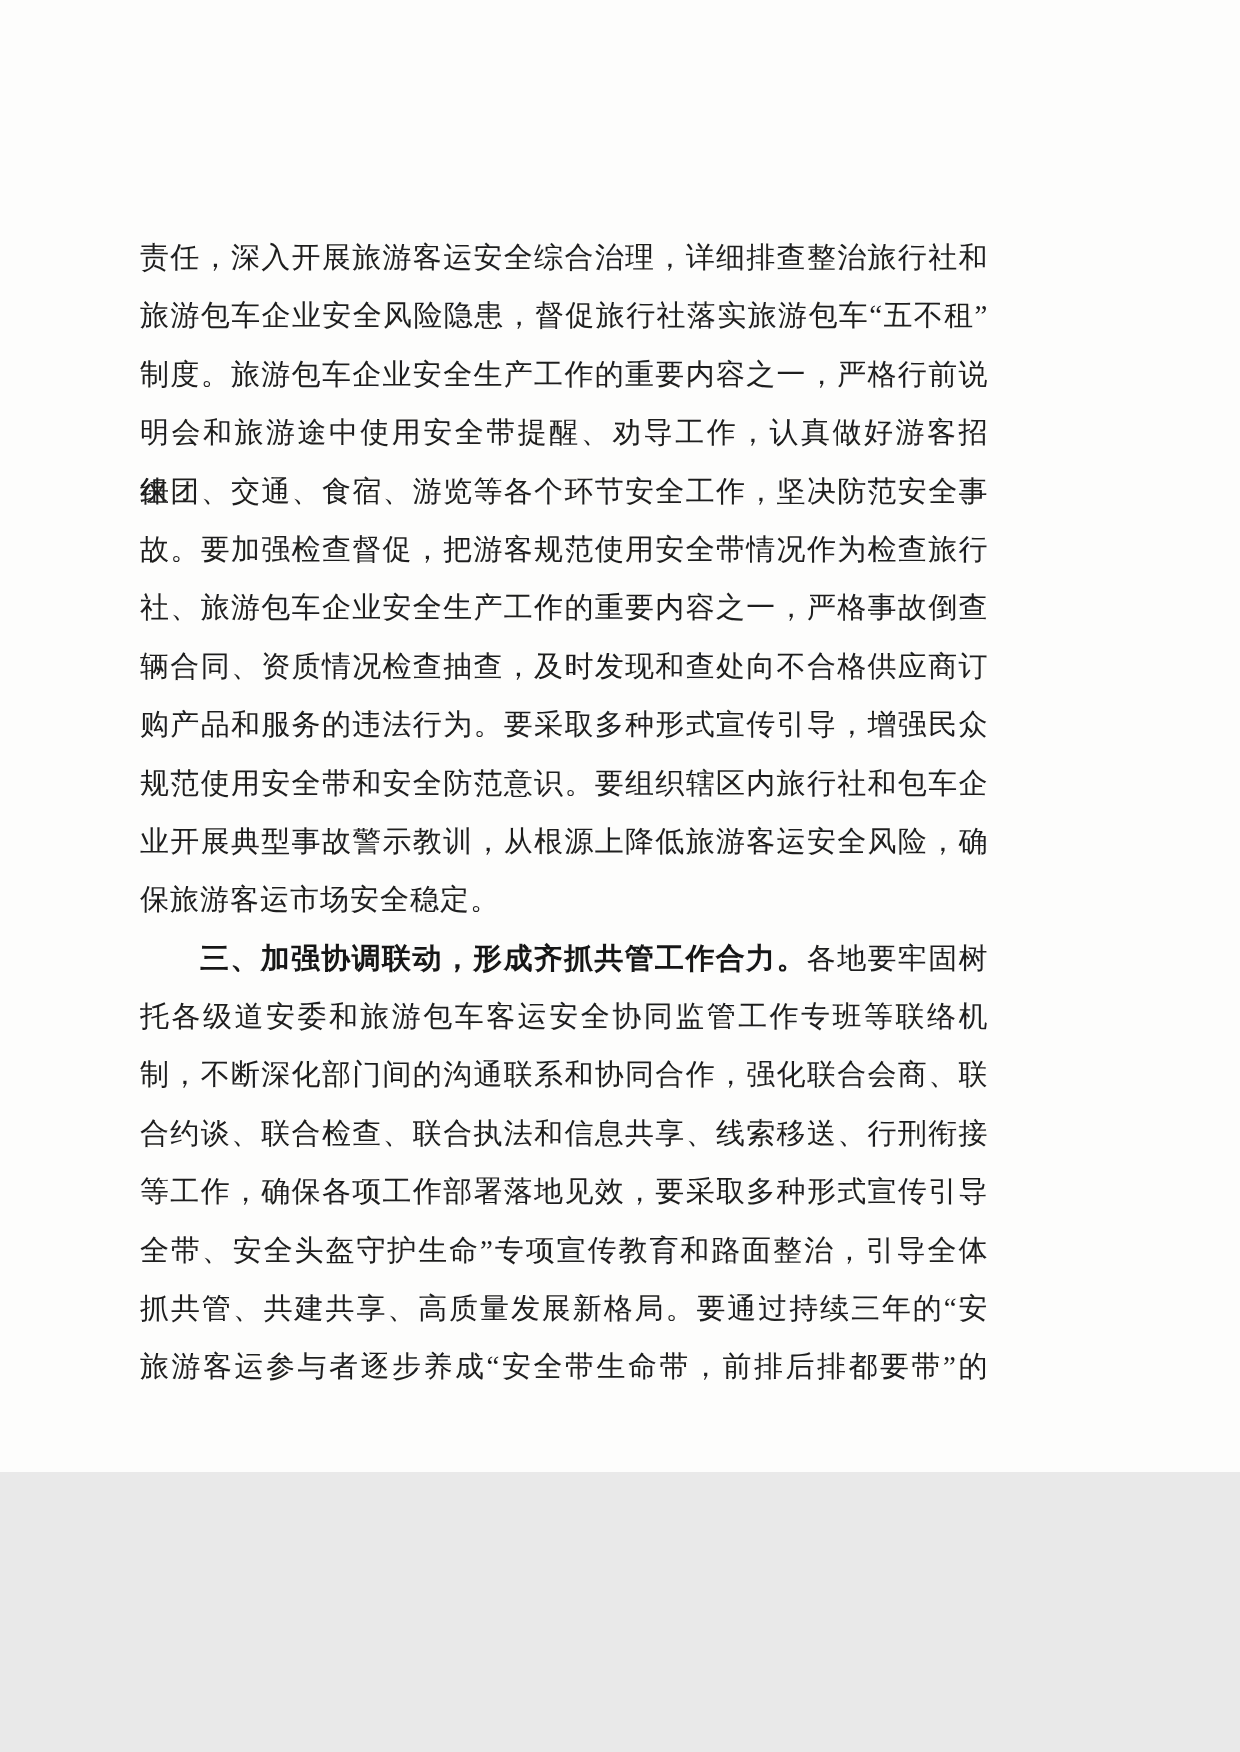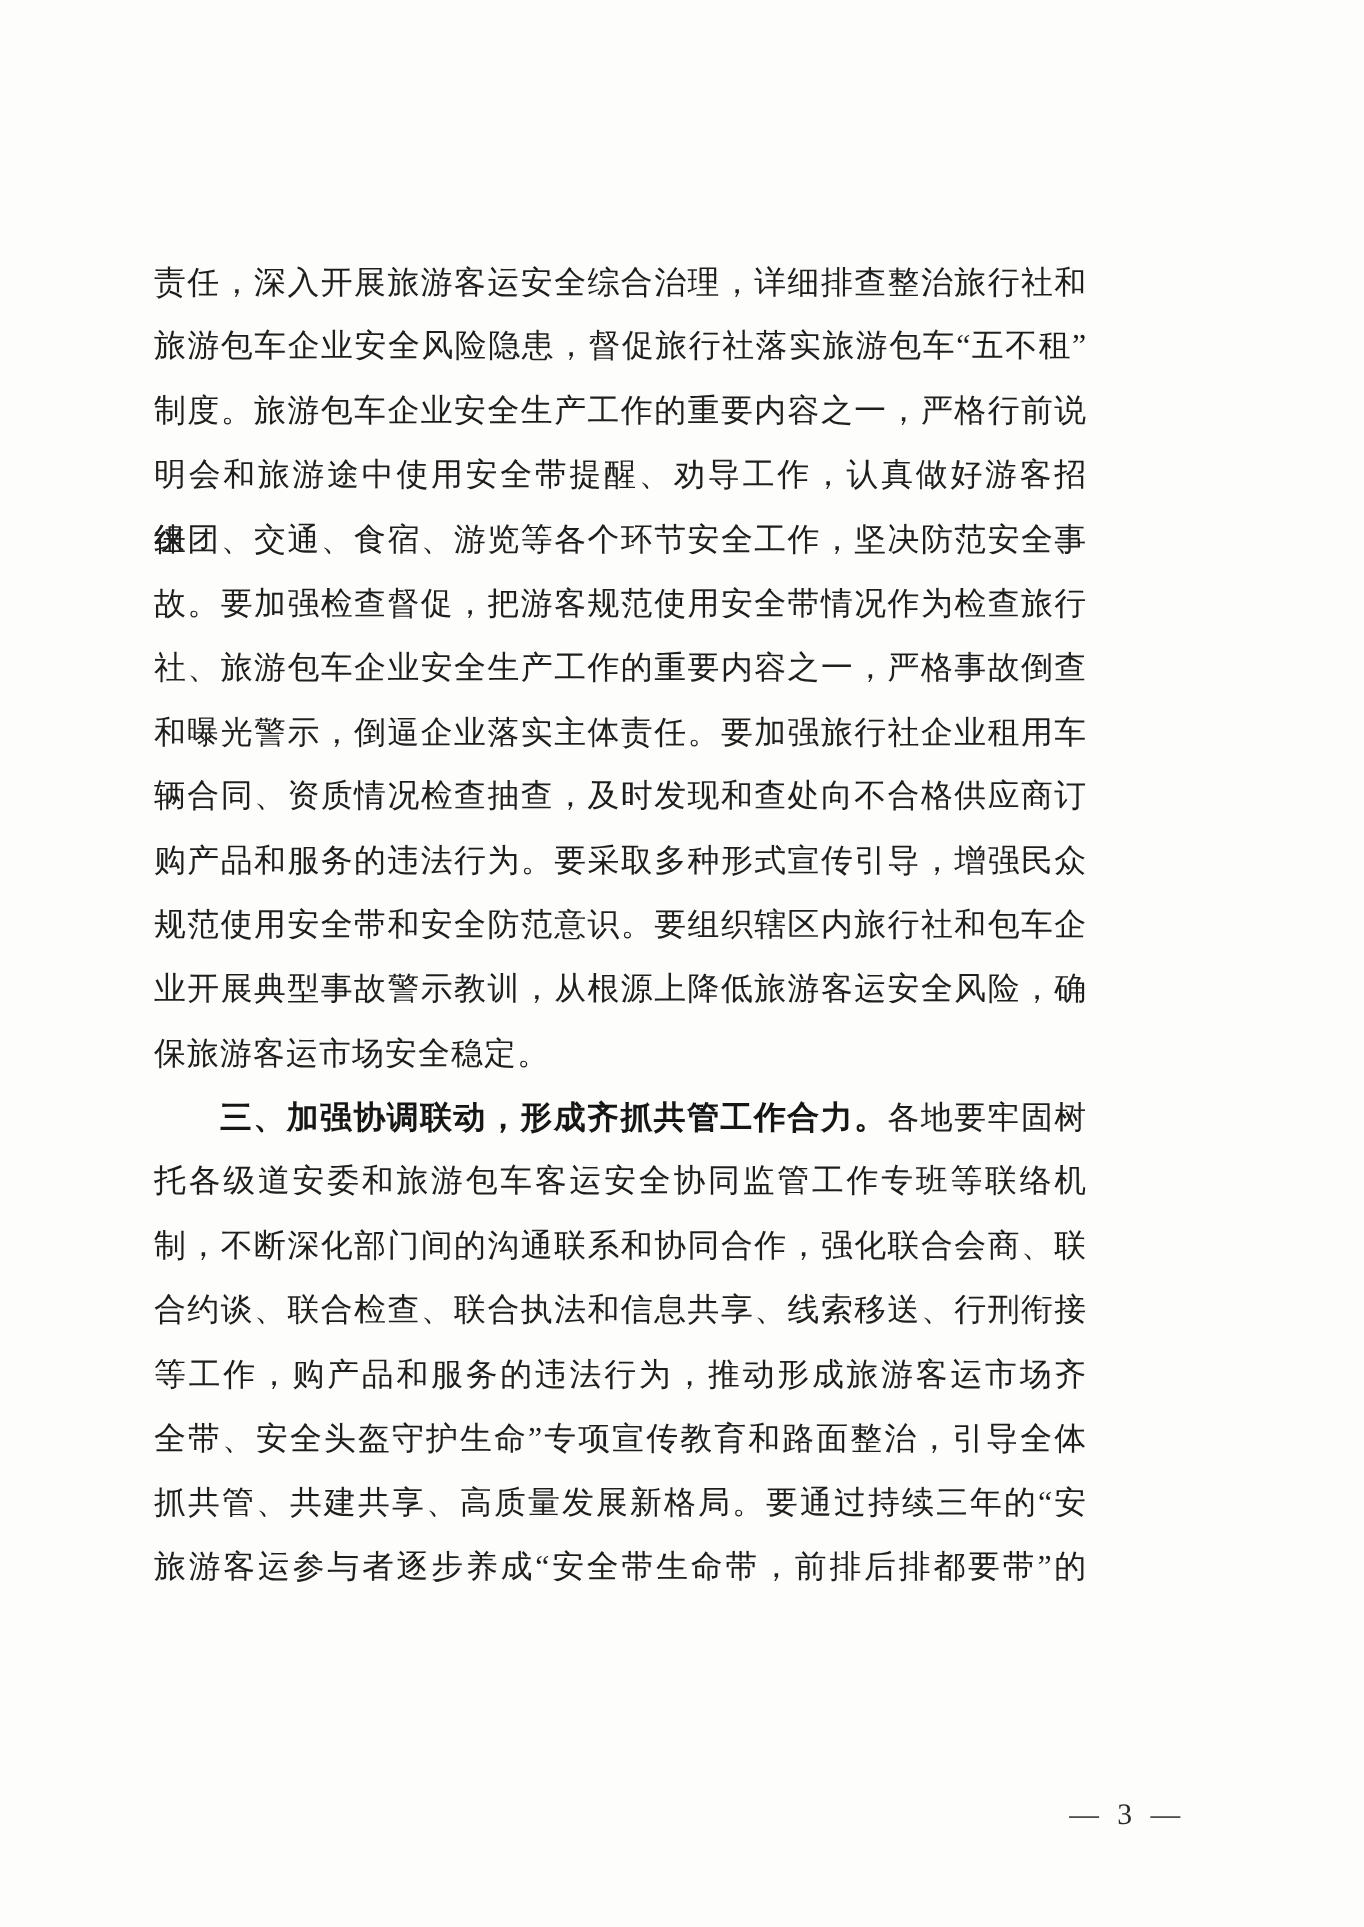--- a/index.html
+++ b/index.html
@@ -1,20 +1,20 @@
 <!DOCTYPE html>
 <html><head>
 <meta charset="utf-8">
 <style>
   * { margin: 0; padding: 0; box-sizing: border-box; }
   html, body { background: #e9e9e9; }
   .page {
     position: relative;
     width: 1240px;
-    height: 1752px;
+    height: 1472px;
     margin: 0 auto;
     background: #fdfdfc;
     color: #1e1e1e;
     font-family: "Liberation Serif", serif;
     overflow: hidden;
   }
   .body-text {
     position: absolute;
     left: 140px;
     top: 228px;
@@ -57,34 +57,33 @@
 
 <div class="page">
   <main class="body-text">
     <div class="line">责任，深入开展旅游客运安全综合治理，详细排查整治旅行社和</div>
     <div class="line">旅游包车企业安全风险隐患，督促旅行社落实旅游包车“五不租”</div>
     <div class="line">制度。旅游包车企业安全生产工作的重要内容之一，严格行前说</div>
     <div class="line">明会和旅游途中使用安全带提醒、劝导工作，认真做好游客招徕、</div>
     <div class="line">组团、交通、食宿、游览等各个环节安全工作，坚决防范安全事</div>
     <div class="line">故。要加强检查督促，把游客规范使用安全带情况作为检查旅行</div>
     <div class="line">社、旅游包车企业安全生产工作的重要内容之一，严格事故倒查</div>
-    <div class="line">和曝光警示，倒逼企业落实主体责任。要加强旅行社企业租用车</div>
     <div class="line">辆合同、资质情况检查抽查，及时发现和查处向不合格供应商订</div>
     <div class="line">购产品和服务的违法行为。要采取多种形式宣传引导，增强民众</div>
     <div class="line">规范使用安全带和安全防范意识。要组织辖区内旅行社和包车企</div>
     <div class="line">业开展典型事故警示教训，从根源上降低旅游客运安全风险，确</div>
     <div class="line flush">保旅游客运市场安全稳定。</div>
 
     <div class="line indent">
       <span class="heading-bold">三、加强协调联动，形成齐抓共管工作合力。</span><span>各地要牢固树</span>
     </div>
 
     <div class="line">托各级道安委和旅游包车客运安全协同监管工作专班等联络机</div>
     <div class="line">制，不断深化部门间的沟通联系和协同合作，强化联合会商、联</div>
     <div class="line">合约谈、联合检查、联合执法和信息共享、线索移送、行刑衔接</div>
-    <div class="line">等工作，购产品和服务的违法行为，推动形成旅游客运市场齐</div>
+    <div class="line">等工作，确保各项工作部署落地见效，要采取多种形式宣传引导</div>
     <div class="line">全带、安全头盔守护生命”专项宣传教育和路面整治，引导全体</div>
     <div class="line">抓共管、共建共享、高质量发展新格局。要通过持续三年的“安</div>
     <div class="line">旅游客运参与者逐步养成“安全带生命带，前排后排都要带”的</div>
   </main>
 
   <div class="page-number">— 3 —</div>
 </div>
 
 </body></html>

